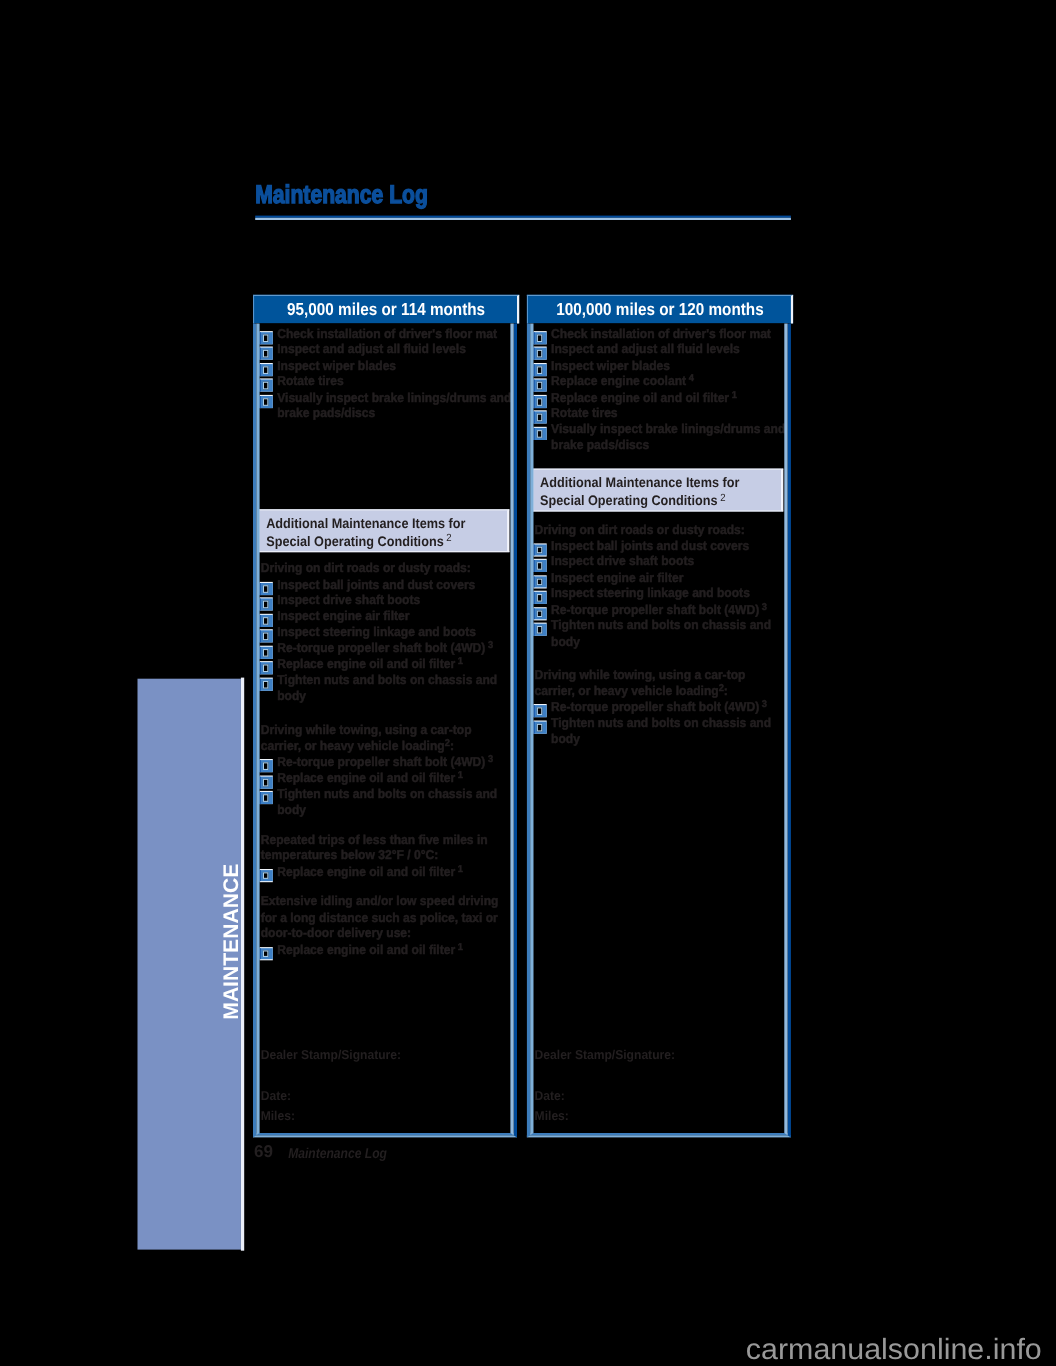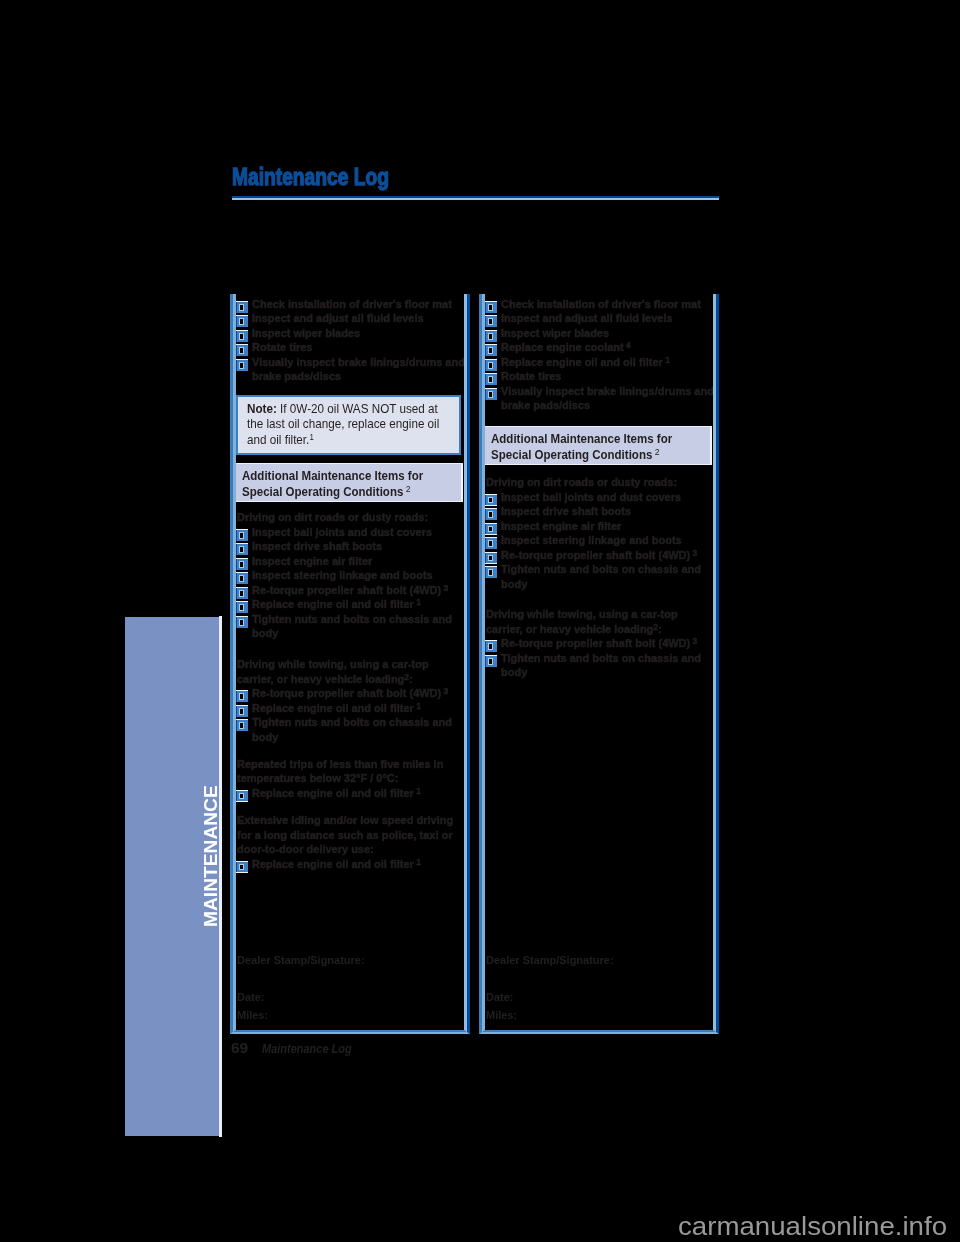--- a/index.html
+++ b/index.html
@@ -112,20 +112,23 @@
     <div class="r1"></div>
     <div class="r2"></div>
   </div>
 
   <div class="sidetab">
     <div class="edge"></div>
     <div class="lbl">MAINTENANCE</div>
   </div>
 
   <div class="col c1">
+    <div class="hdr">
+      <span>95,000 miles or 114 months</span>
+    </div>
     <div class="bodybox" id="col1">
         <span class="cb" style="top: 6.7px;">
           <span class="i0"></span>
           <span class="i1"></span>
         </span>
         <div class="item" style="top: 2.7px;"><span>Check installation of driver's floor mat</span></div>
         <span class="cb" style="top: 21.2px;">
           <span class="i0"></span>
           <span class="i1"></span>
         </span>
@@ -138,23 +141,20 @@
         <span class="cb" style="top: 50.2px;">
           <span class="i0"></span>
           <span class="i1"></span>
         </span>
         <div class="item" style="top: 46.2px;"><span>Rotate tires</span></div>
         <span class="cb" style="top: 64.7px;">
           <span class="i0"></span>
           <span class="i1"></span>
         </span>
         <div class="item" style="top: 60.7px;"><span>Visually inspect brake linings/drums and brake pads/discs</span></div>
-        <div class="note" style="left: 4px; width: 225px; top: 101px; height: 60px;">
-          <div class="inner"><b>Note:</b><span> If 0W-20 oil WAS NOT used at the last oil change, replace engine oil and oil filter.</span><sup>1</sup></div>
-        </div>
         <div class="addhdr" style="left: 3px; width: 228px; top: 169px; height: 38.5px;">
           <div>Additional Maintenance Items for</div>
           <div><span>Special Operating Conditions</span><sup> 2</sup></div>
         </div>
         <div class="ghead" style="top: 216.2px;"><span>Driving on dirt roads or dusty roads:</span></div>
         <span class="cb" style="top: 234.7px;">
           <span class="i0"></span>
           <span class="i1"></span>
         </span>
         <div class="item" style="top: 230.7px;"><span>Inspect ball joints and dust covers</span></div>
@@ -219,20 +219,23 @@
         <div class="stamp" style="top: 659px;">Dealer Stamp/Signature:</div>
         <div class="stamp" style="top: 696px;">Date:</div>
         <div class="stamp" style="top: 713.5px;">Miles:</div>
       </div>
     <div class="frame">
         <i></i>
       </div>
   </div>
 
   <div class="col c2">
+    <div class="hdr">
+      <span>100,000 miles or 120 months</span>
+    </div>
     <div class="bodybox" id="col2">
         <span class="cb" style="top: 6.7px;">
           <span class="i0"></span>
           <span class="i1"></span>
         </span>
         <div class="item" style="top: 2.7px;"><span>Check installation of driver's floor mat</span></div>
         <span class="cb" style="top: 21.2px;">
           <span class="i0"></span>
           <span class="i1"></span>
         </span>

